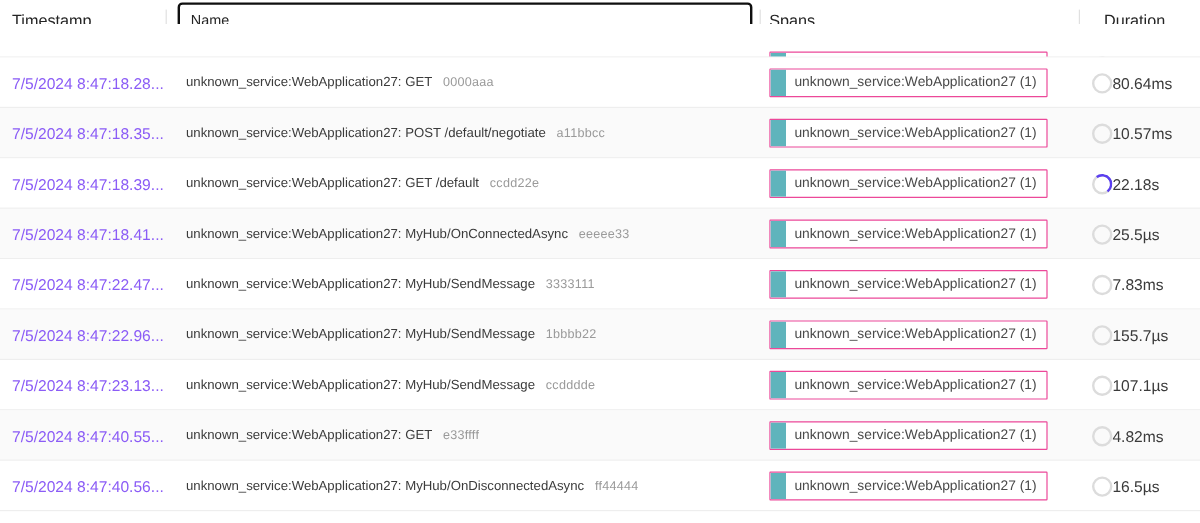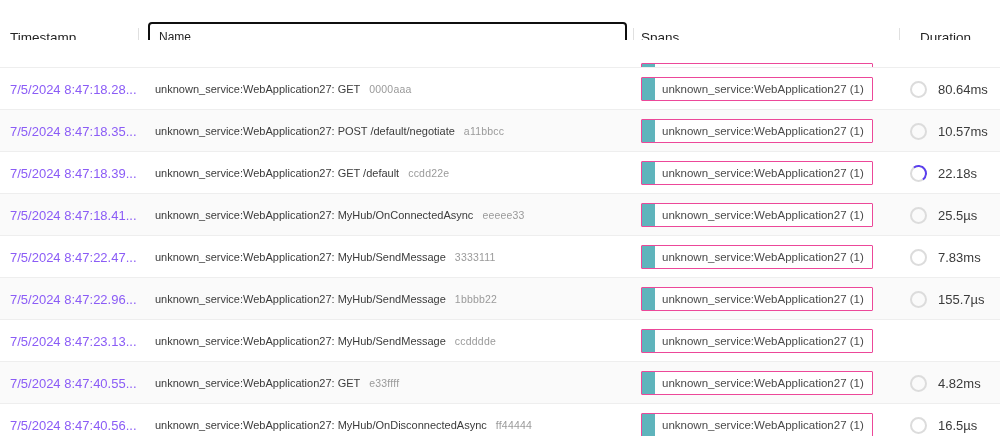--- a/index.html
+++ b/index.html
@@ -23,21 +23,20 @@
     background: #ffffff;
   }
 
   
   .grid-header {
     position: relative;
     height: 34px;
     background: #ffffff;
     border-bottom: 1px solid #ededed;
     box-sizing: border-box;
-    margin-top: 20px;
   }
   .hcell {
     position: absolute;
     top: 0;
     height: 34px;
     display: flex;
     align-items: center;
     font-size: 13.5px;
     color: #242424;
     box-sizing: border-box;
@@ -158,21 +157,20 @@
     padding: 0 8px 0 7px;
     font-size: 11.5px;
     color: #4a4a4a;
     white-space: nowrap;
   }
 
   
   .dur-wrap {
     display: flex;
     align-items: center;
-    gap: 11px;
     text-align: center;
   }
   .spinner {
     position: relative;
     width: 17px;
     height: 17px;
     flex: 0 0 17px;
   }
   .spinner .track {
     position: absolute;
@@ -391,20 +389,28 @@
         <div class="cell cell-name">
           <span class="name-main">unknown_service:WebApplication27: MyHub/SendMessage</span>
           <span class="name-id">ccdddde</span>
         </div>
         <div class="cell cell-spans">
           <span class="span-badge">
             <span class="span-swatch" style="background: rgb(95, 180, 188);"></span>
             <span class="span-label">unknown_service:WebApplication27 (1)</span>
           </span>
         </div>
+        <div class="cell cell-duration">
+          <span class="dur-wrap">
+            <span class="spinner">
+              <span class="track"></span>
+            </span>
+            <span class="dur-text">107.1µs</span>
+          </span>
+        </div>
       </div>
       <div class="row alt">
         <div class="cell cell-timestamp">
           <span>7/5/2024 8:47:40.55...</span>
         </div>
         <div class="cell cell-name">
           <span class="name-main">unknown_service:WebApplication27: GET</span>
           <span class="name-id">e33ffff</span>
         </div>
         <div class="cell cell-spans">

